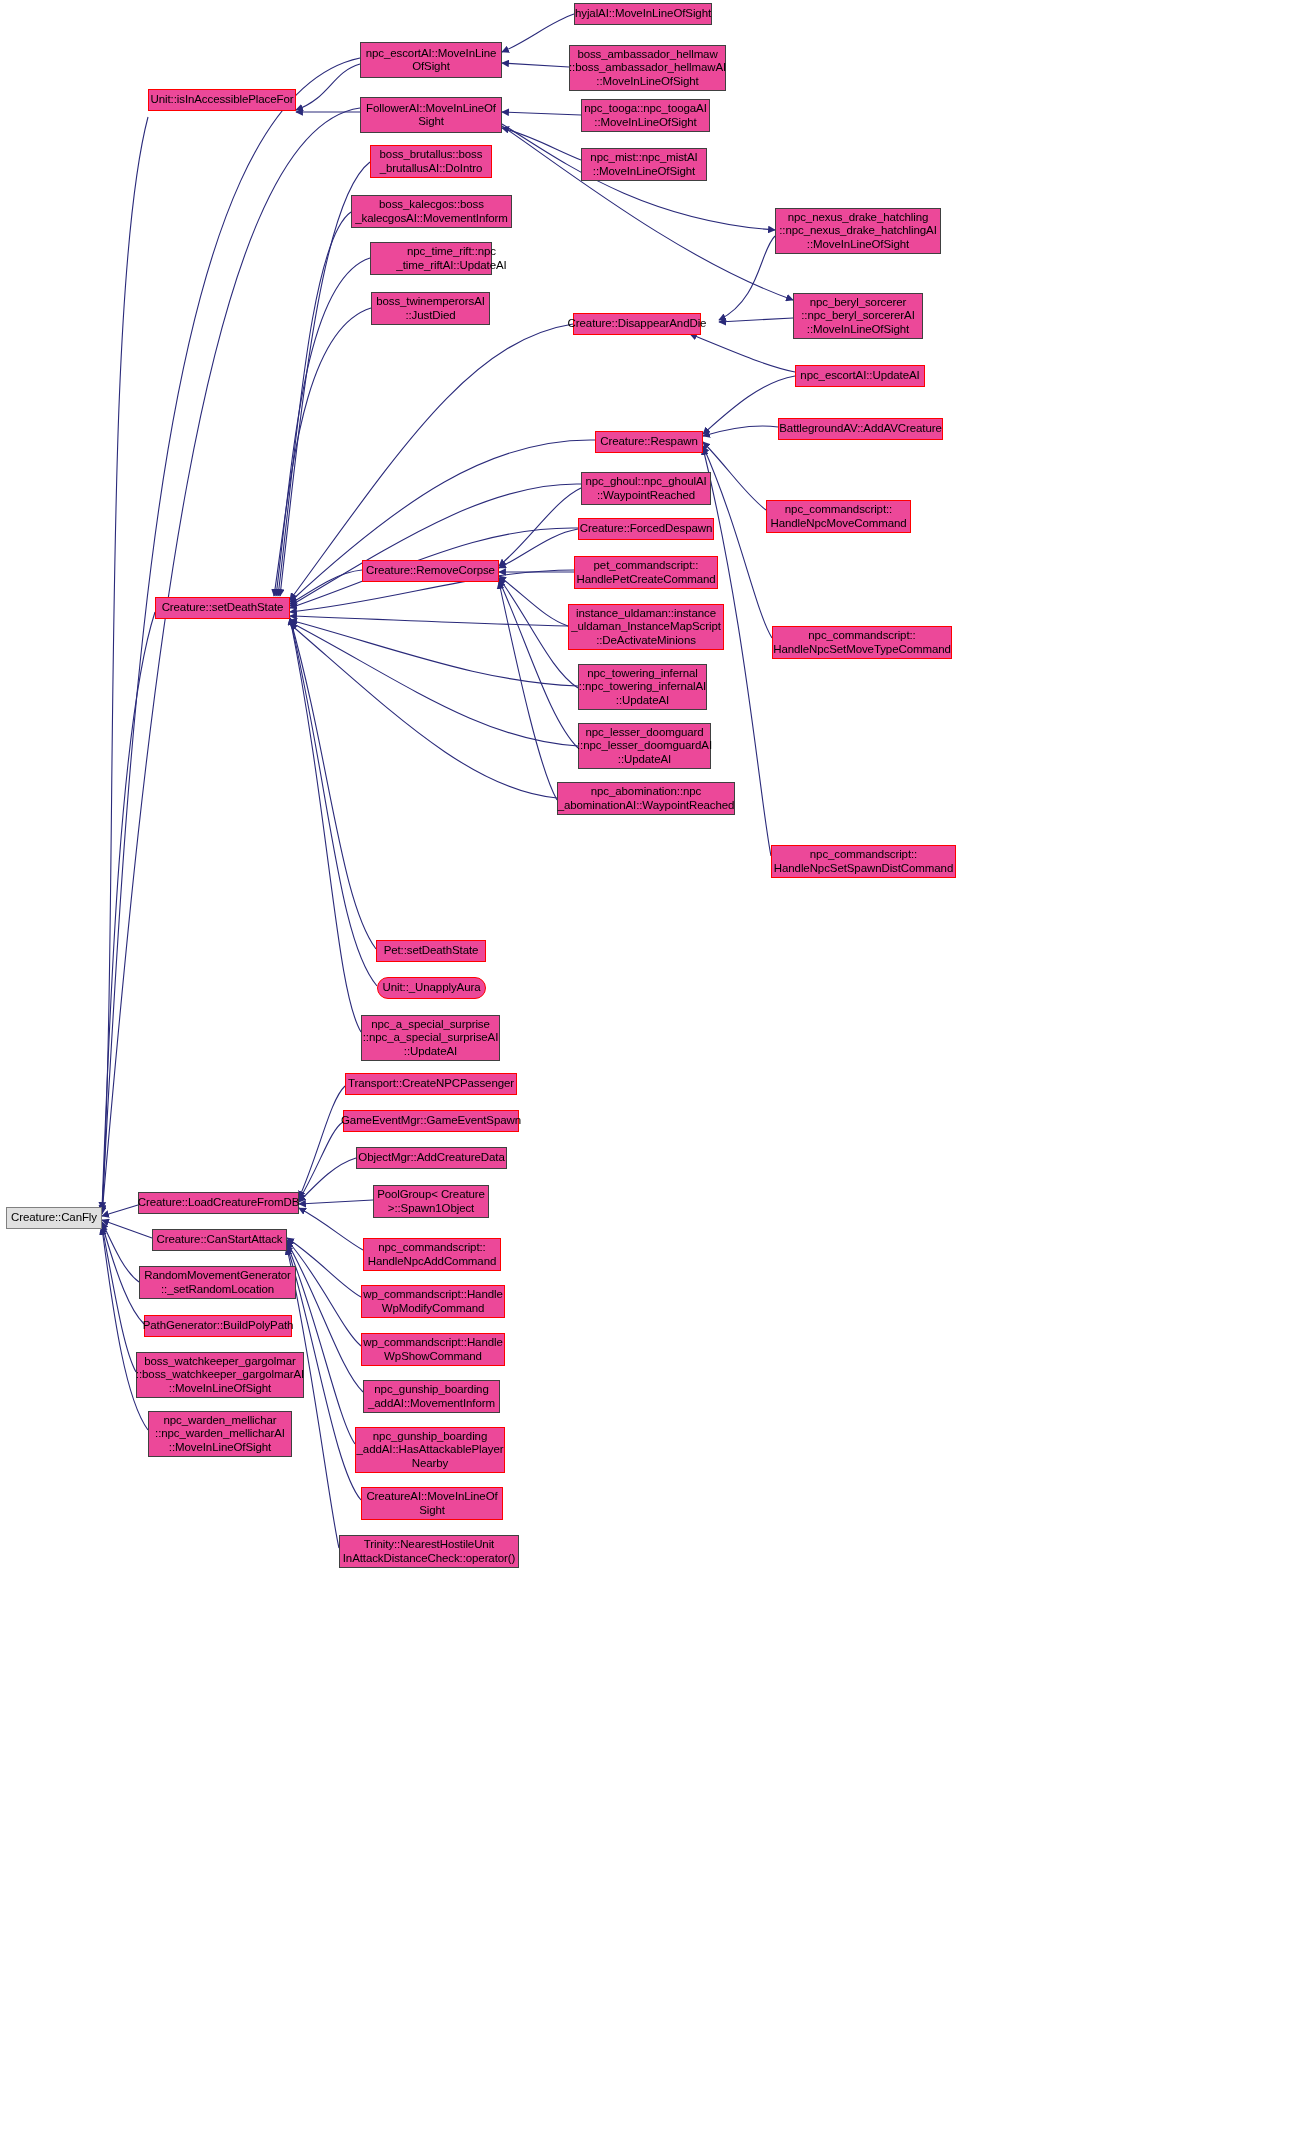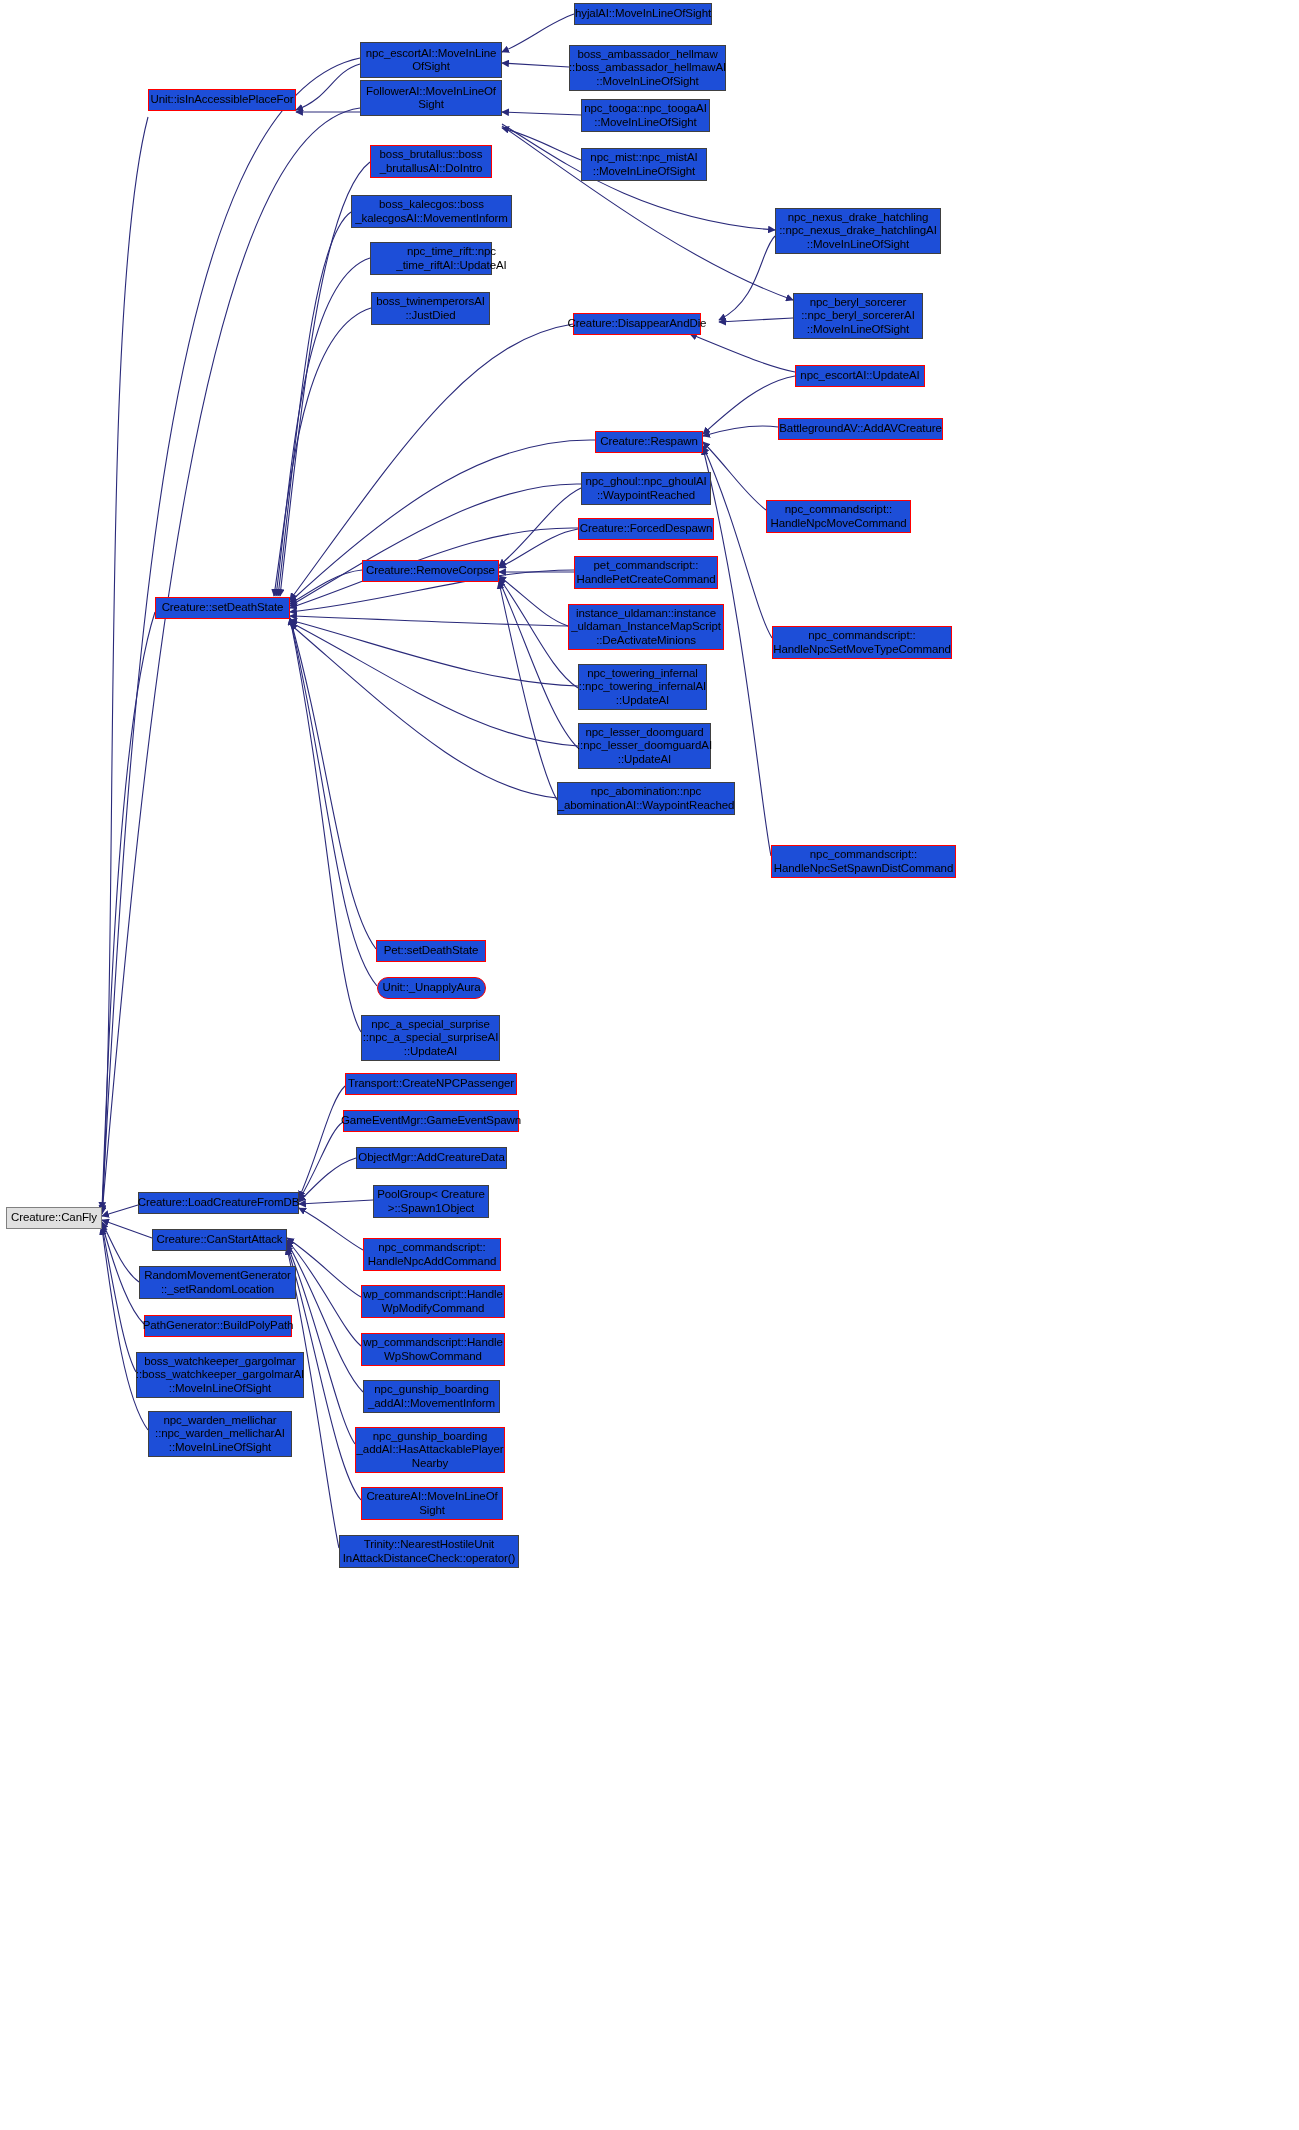--- a/index.html
+++ b/index.html
@@ -23,21 +23,21 @@
     height: 2130px;
     pointer-events: none;
   }
   .node {
     position: absolute;
     box-sizing: border-box;
     display: flex;
     align-items: center;
     justify-content: center;
     text-align: center;
-    background: #1d4ed8;
+    background: #ec4899;
     font-size: 11.5px;
     line-height: 13.5px;
     color: #000000;
     padding: 1px 3px;
     white-space: pre-line;
     letter-spacing: -0.1px;
   }
   .node.black {
     border: 1.2px solid #404040;
   }
@@ -121,21 +121,21 @@
         <path d="M 287 1244 C 318 1320 338 1420 355 1444" fill="none" stroke="#2a2a7a" stroke-width="1.1" marker-start="url(#arrow)"></path>
         <path d="M 287 1246 C 316 1340 335 1470 361 1500" fill="none" stroke="#2a2a7a" stroke-width="1.1" marker-start="url(#arrow)"></path>
         <path d="M 287 1248 C 312 1360 330 1510 339 1548" fill="none" stroke="#2a2a7a" stroke-width="1.1" marker-start="url(#arrow)"></path>
       </g>
   </svg>
   <div id="node-layer">
       <div class="node root" style="left: 6px; top: 1207px; width: 96px; height: 22px;">Creature::CanFly</div>
       <div class="node red" style="left: 148px; top: 89px; width: 148px; height: 22px;">Unit::isInAccessiblePlaceFor</div>
       <div class="node black" style="left: 360px; top: 42px; width: 142px; height: 36px;">npc_escortAI::MoveInLine
 OfSight</div>
-      <div class="node black" style="left: 360px; top: 80px; width: 142px; height: 36px;">FollowerAI::MoveInLineOf
+      <div class="node black" style="left: 360px; top: 97px; width: 142px; height: 36px;">FollowerAI::MoveInLineOf
 Sight</div>
       <div class="node black" style="left: 574px; top: 3px; width: 138px; height: 22px;">hyjalAI::MoveInLineOfSight</div>
       <div class="node black" style="left: 569px; top: 45px; width: 157px; height: 46px;">boss_ambassador_hellmaw
 ::boss_ambassador_hellmawAI
 ::MoveInLineOfSight</div>
       <div class="node black" style="left: 581px; top: 99px; width: 129px; height: 33px;">npc_tooga::npc_toogaAI
 ::MoveInLineOfSight</div>
       <div class="node black" style="left: 581px; top: 148px; width: 126px; height: 33px;">npc_mist::npc_mistAI
 ::MoveInLineOfSight</div>
       <div class="node red" style="left: 370px; top: 145px; width: 122px; height: 33px;">boss_brutallus::boss

